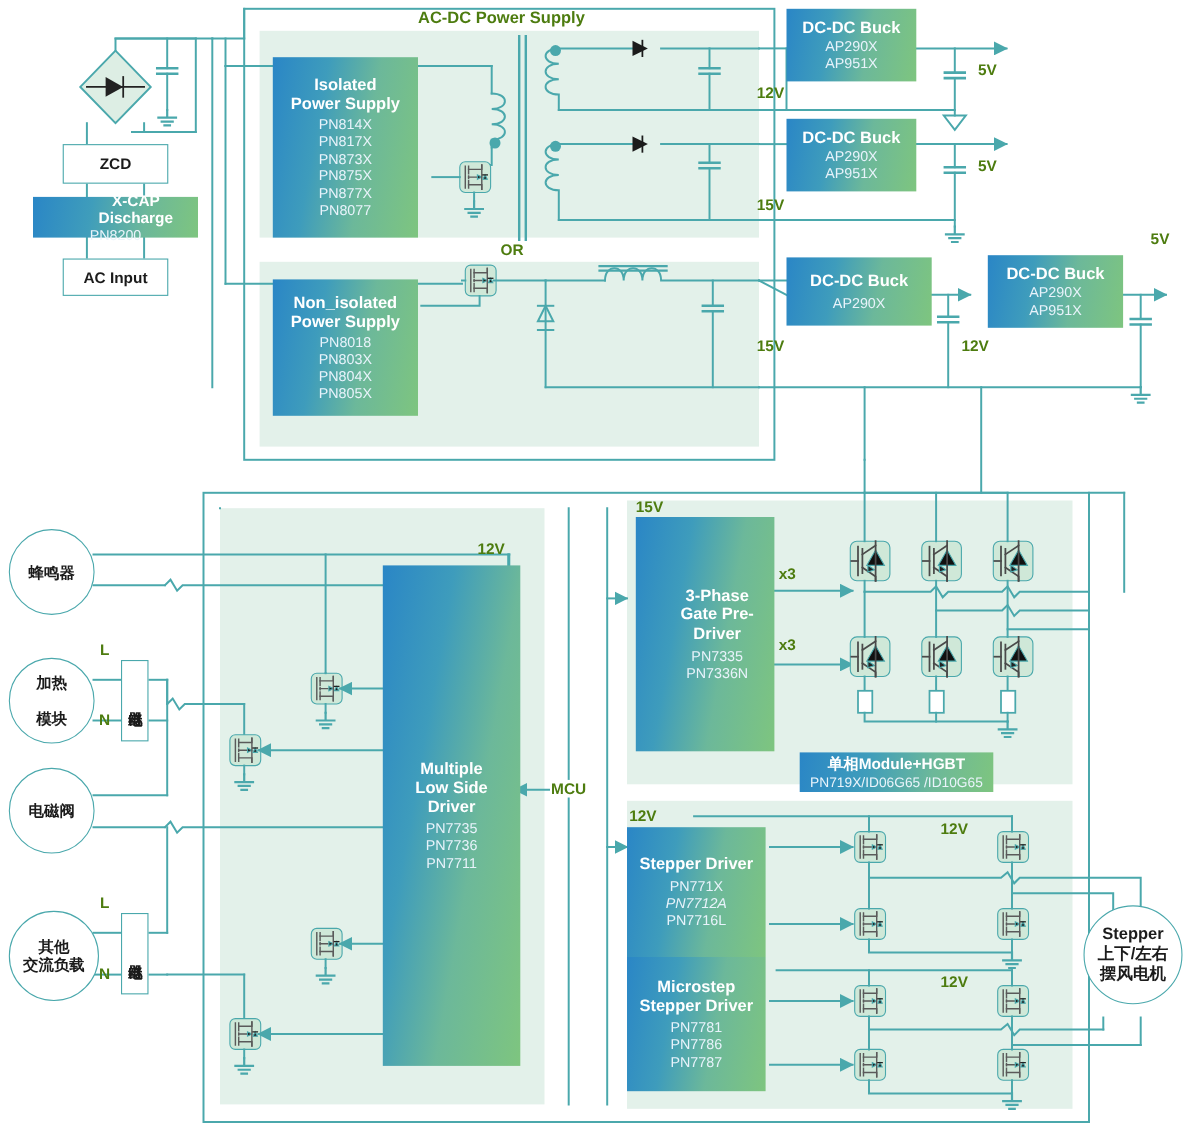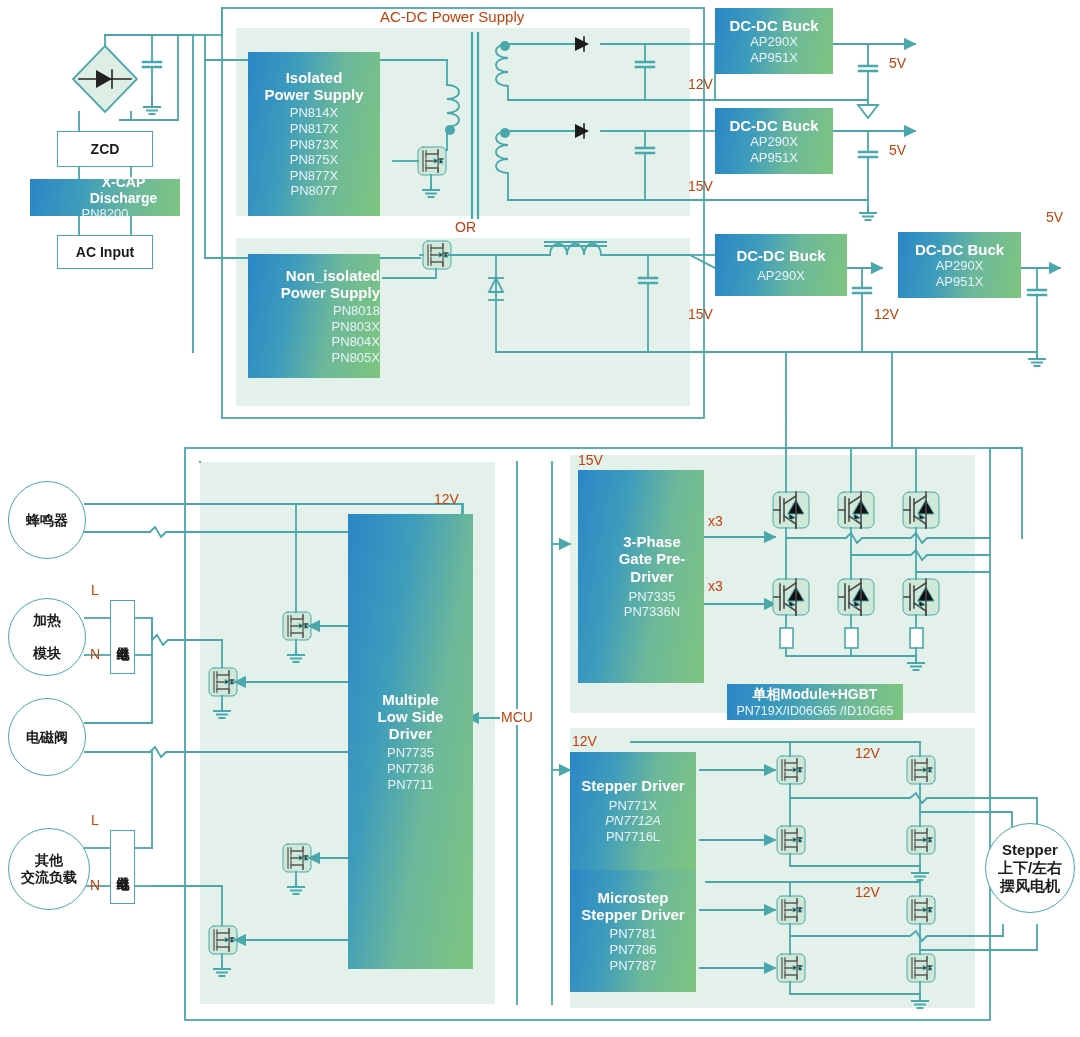--- a/index.html
+++ b/index.html
@@ -9,21 +9,21 @@
   .blk{position:absolute;box-sizing:border-box;display:flex;flex-direction:column;
        align-items:center;justify-content:center;color:#fff;text-align:center;
        background:linear-gradient(100deg,#2a86c6 0%,#3e9cbc 32%,#6cb89a 62%,#7ec57f 100%);}
   .blk .t{font-weight:bold;line-height:1.15;}
   .blk .p{color:#e8f3fb;line-height:1.2;}
   .wbox{position:absolute;box-sizing:border-box;border:1.6px solid #4aa8ac;background:#fff;
         display:flex;align-items:center;justify-content:center;color:#1b1b1b;font-weight:bold;}
   .circ{position:absolute;box-sizing:border-box;border:1.6px solid #4aa8ac;border-radius:50%;
         background:#fff;display:flex;flex-direction:column;align-items:center;justify-content:center;
         color:#1b1b1b;font-weight:bold;line-height:1.18;text-align:center;}
-  .lbl{position:absolute;color:#c2410c;font-weight:normal;white-space:nowrap;}
+  .lbl{position:absolute;color:#4d7c0f;font-weight:bold;white-space:nowrap;}
   .vtext{position:absolute;box-sizing:border-box;border:1.6px solid #4aa8ac;background:#fff;
          display:flex;align-items:center;justify-content:center;color:#1b1b1b;font-weight:bold;
          writing-mode:vertical-rl;text-orientation:upright;letter-spacing:0px;}
   .pill{position:absolute;box-sizing:border-box;display:flex;flex-direction:column;
         align-items:center;justify-content:center;color:#fff;text-align:center;
         background:linear-gradient(100deg,#2a86c6 0%,#3f9dbb 35%,#6cb89a 68%,#7ec57f 100%);}
   .pill .t{font-weight:bold;}
   .pill .p{color:#eaf4fb;}
 </style>
 </head>
@@ -366,21 +366,21 @@
     <div class="t" style="font-size:15px;">Isolated</div>
     <div class="t" style="font-size:15px;margin-bottom:2px;">Power Supply</div>
     <div class="p" style="font-size:13px;">PN814X</div>
     <div class="p" style="font-size:13px;">PN817X</div>
     <div class="p" style="font-size:13px;">PN873X</div>
     <div class="p" style="font-size:13px;">PN875X</div>
     <div class="p" style="font-size:13px;">PN877X</div>
     <div class="p" style="font-size:13px;">PN8077</div>
   </div>
 
-  <div class="blk" style="left:248px;top:254px;width:132px;height:124px;align-items:flex-end;">
+  <div class="blk" style="left:248px;top:254px;width:132px;height:124px;">
     <div class="t" style="font-size:15px;">Non_isolated</div>
     <div class="t" style="font-size:15px;margin-bottom:2px;">Power Supply</div>
     <div class="p" style="font-size:13px;">PN8018</div>
     <div class="p" style="font-size:13px;">PN803X</div>
     <div class="p" style="font-size:13px;">PN804X</div>
     <div class="p" style="font-size:13px;">PN805X</div>
   </div>
 
   <div class="blk" style="left:715px;top:8px;width:118px;height:66px;">
     <div class="t" style="font-size:15px;">DC-DC Buck</div>

